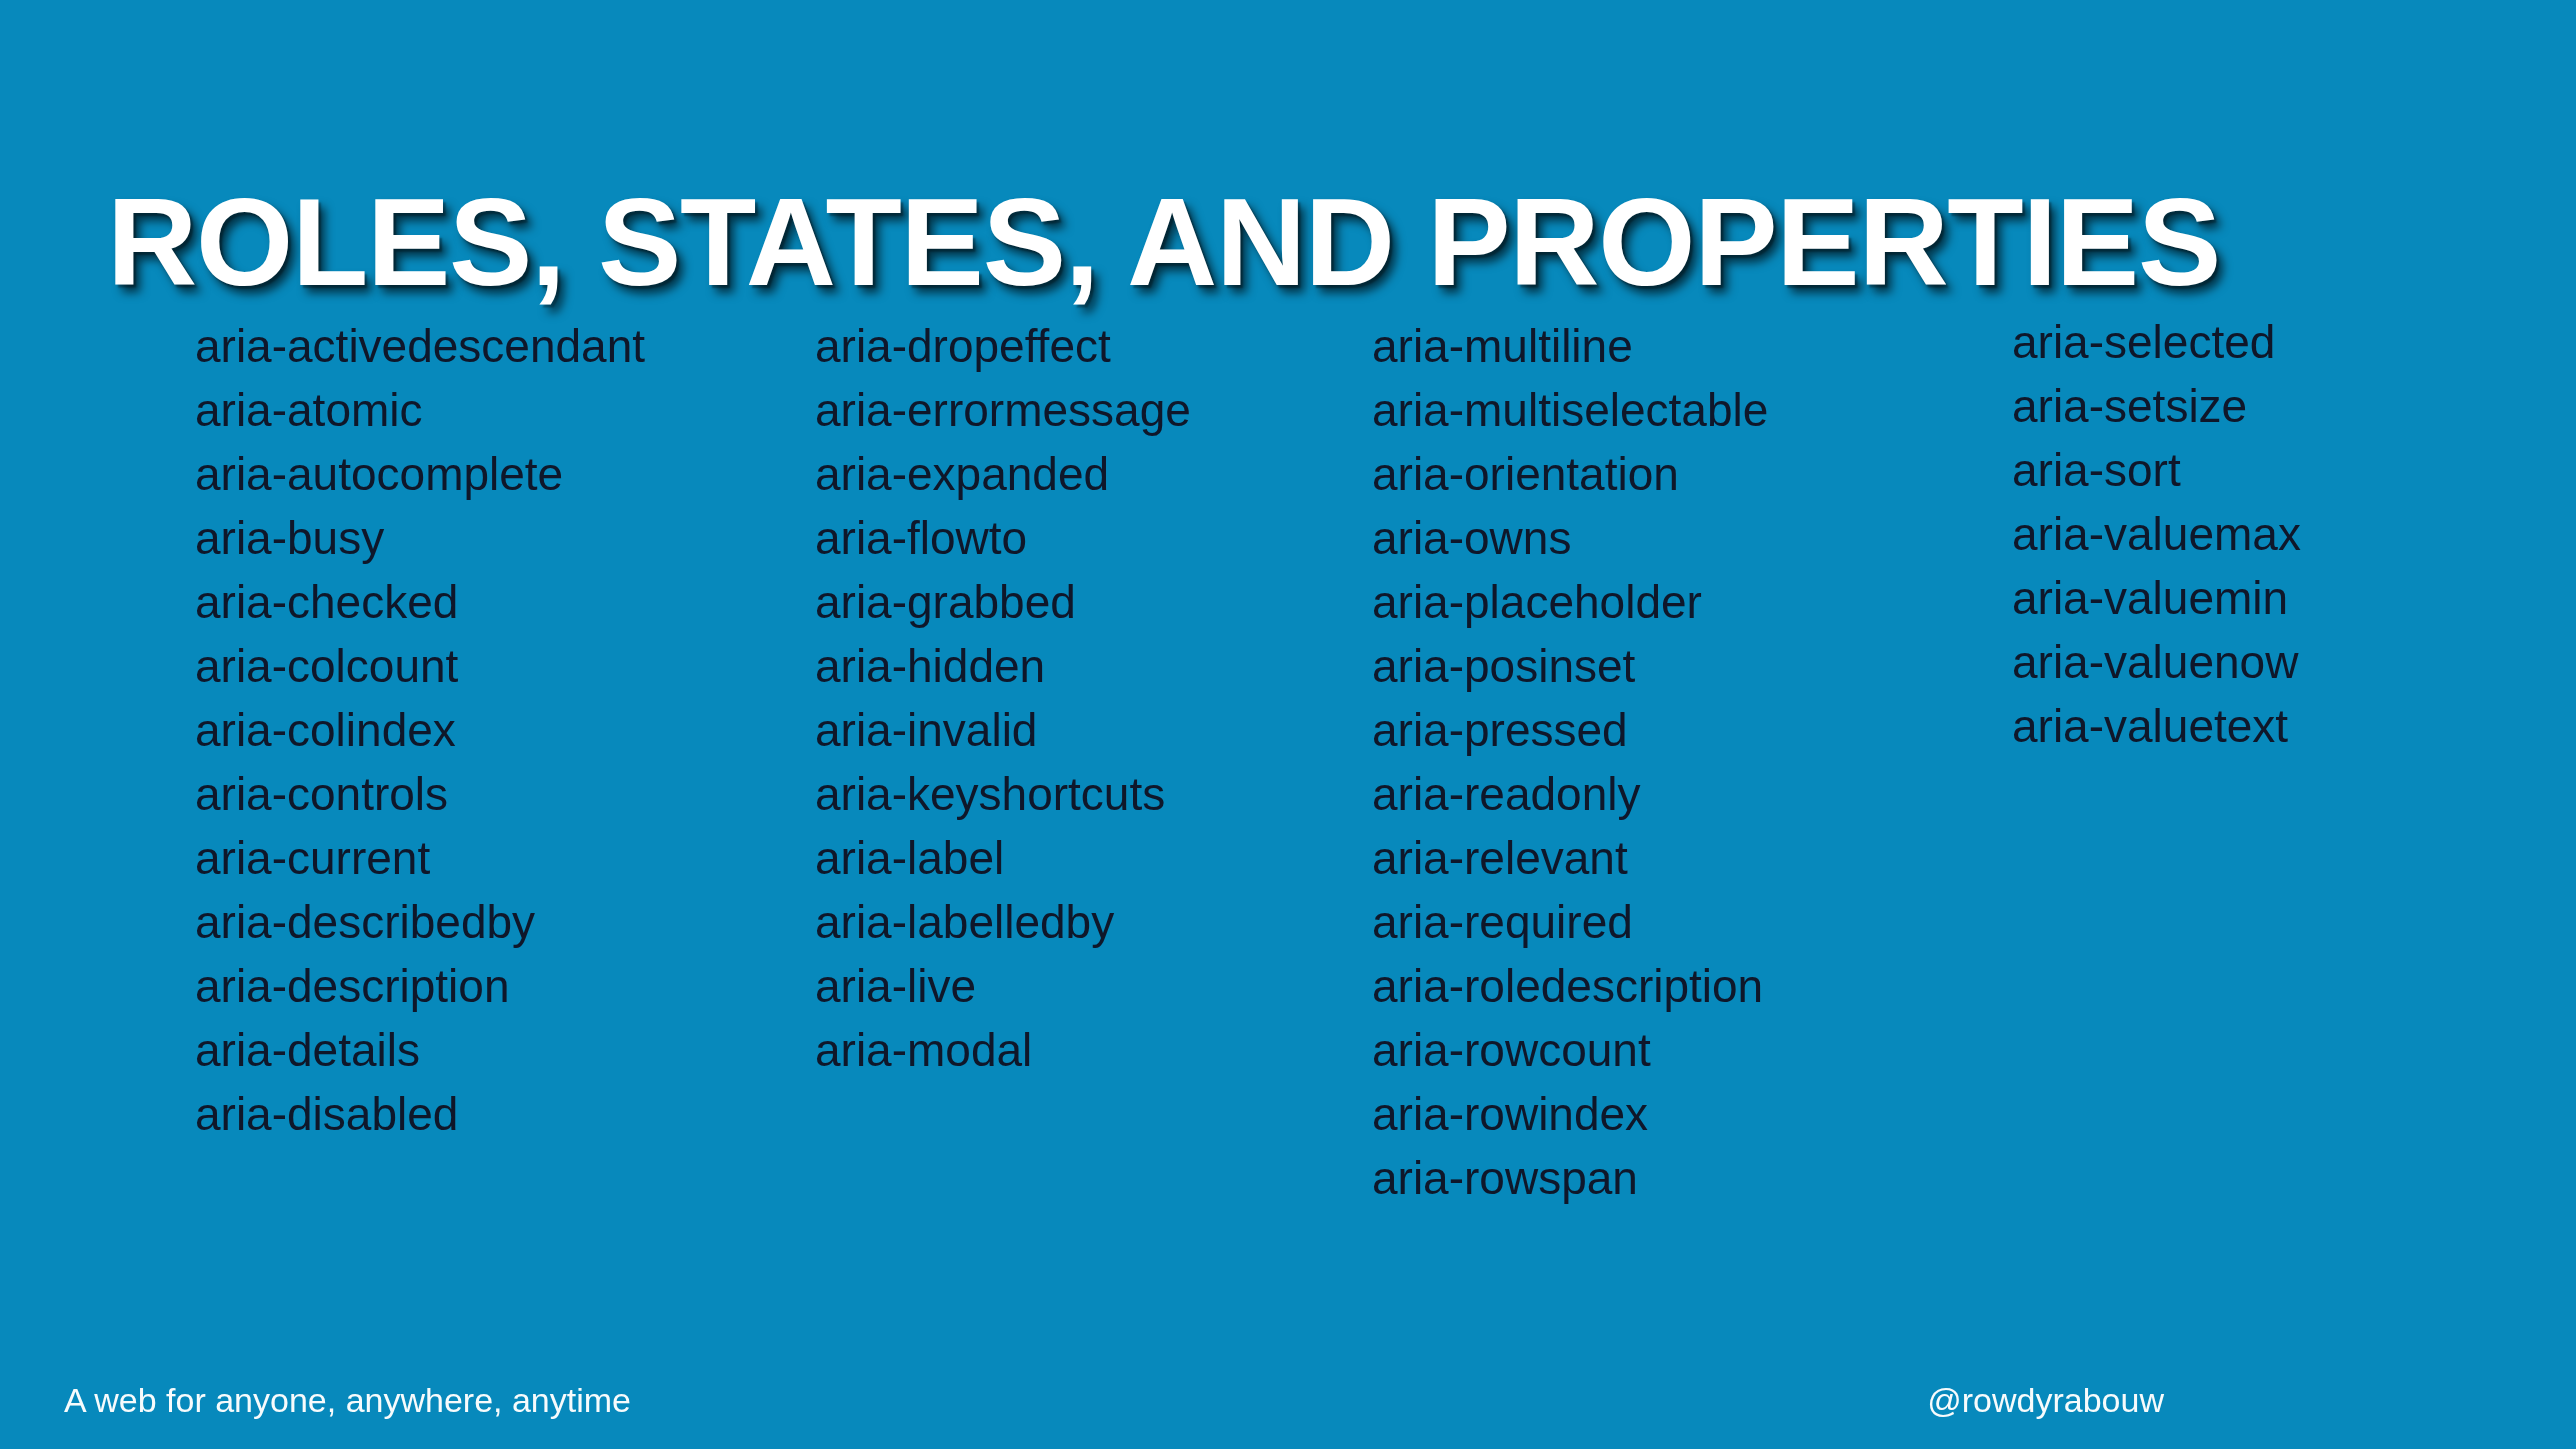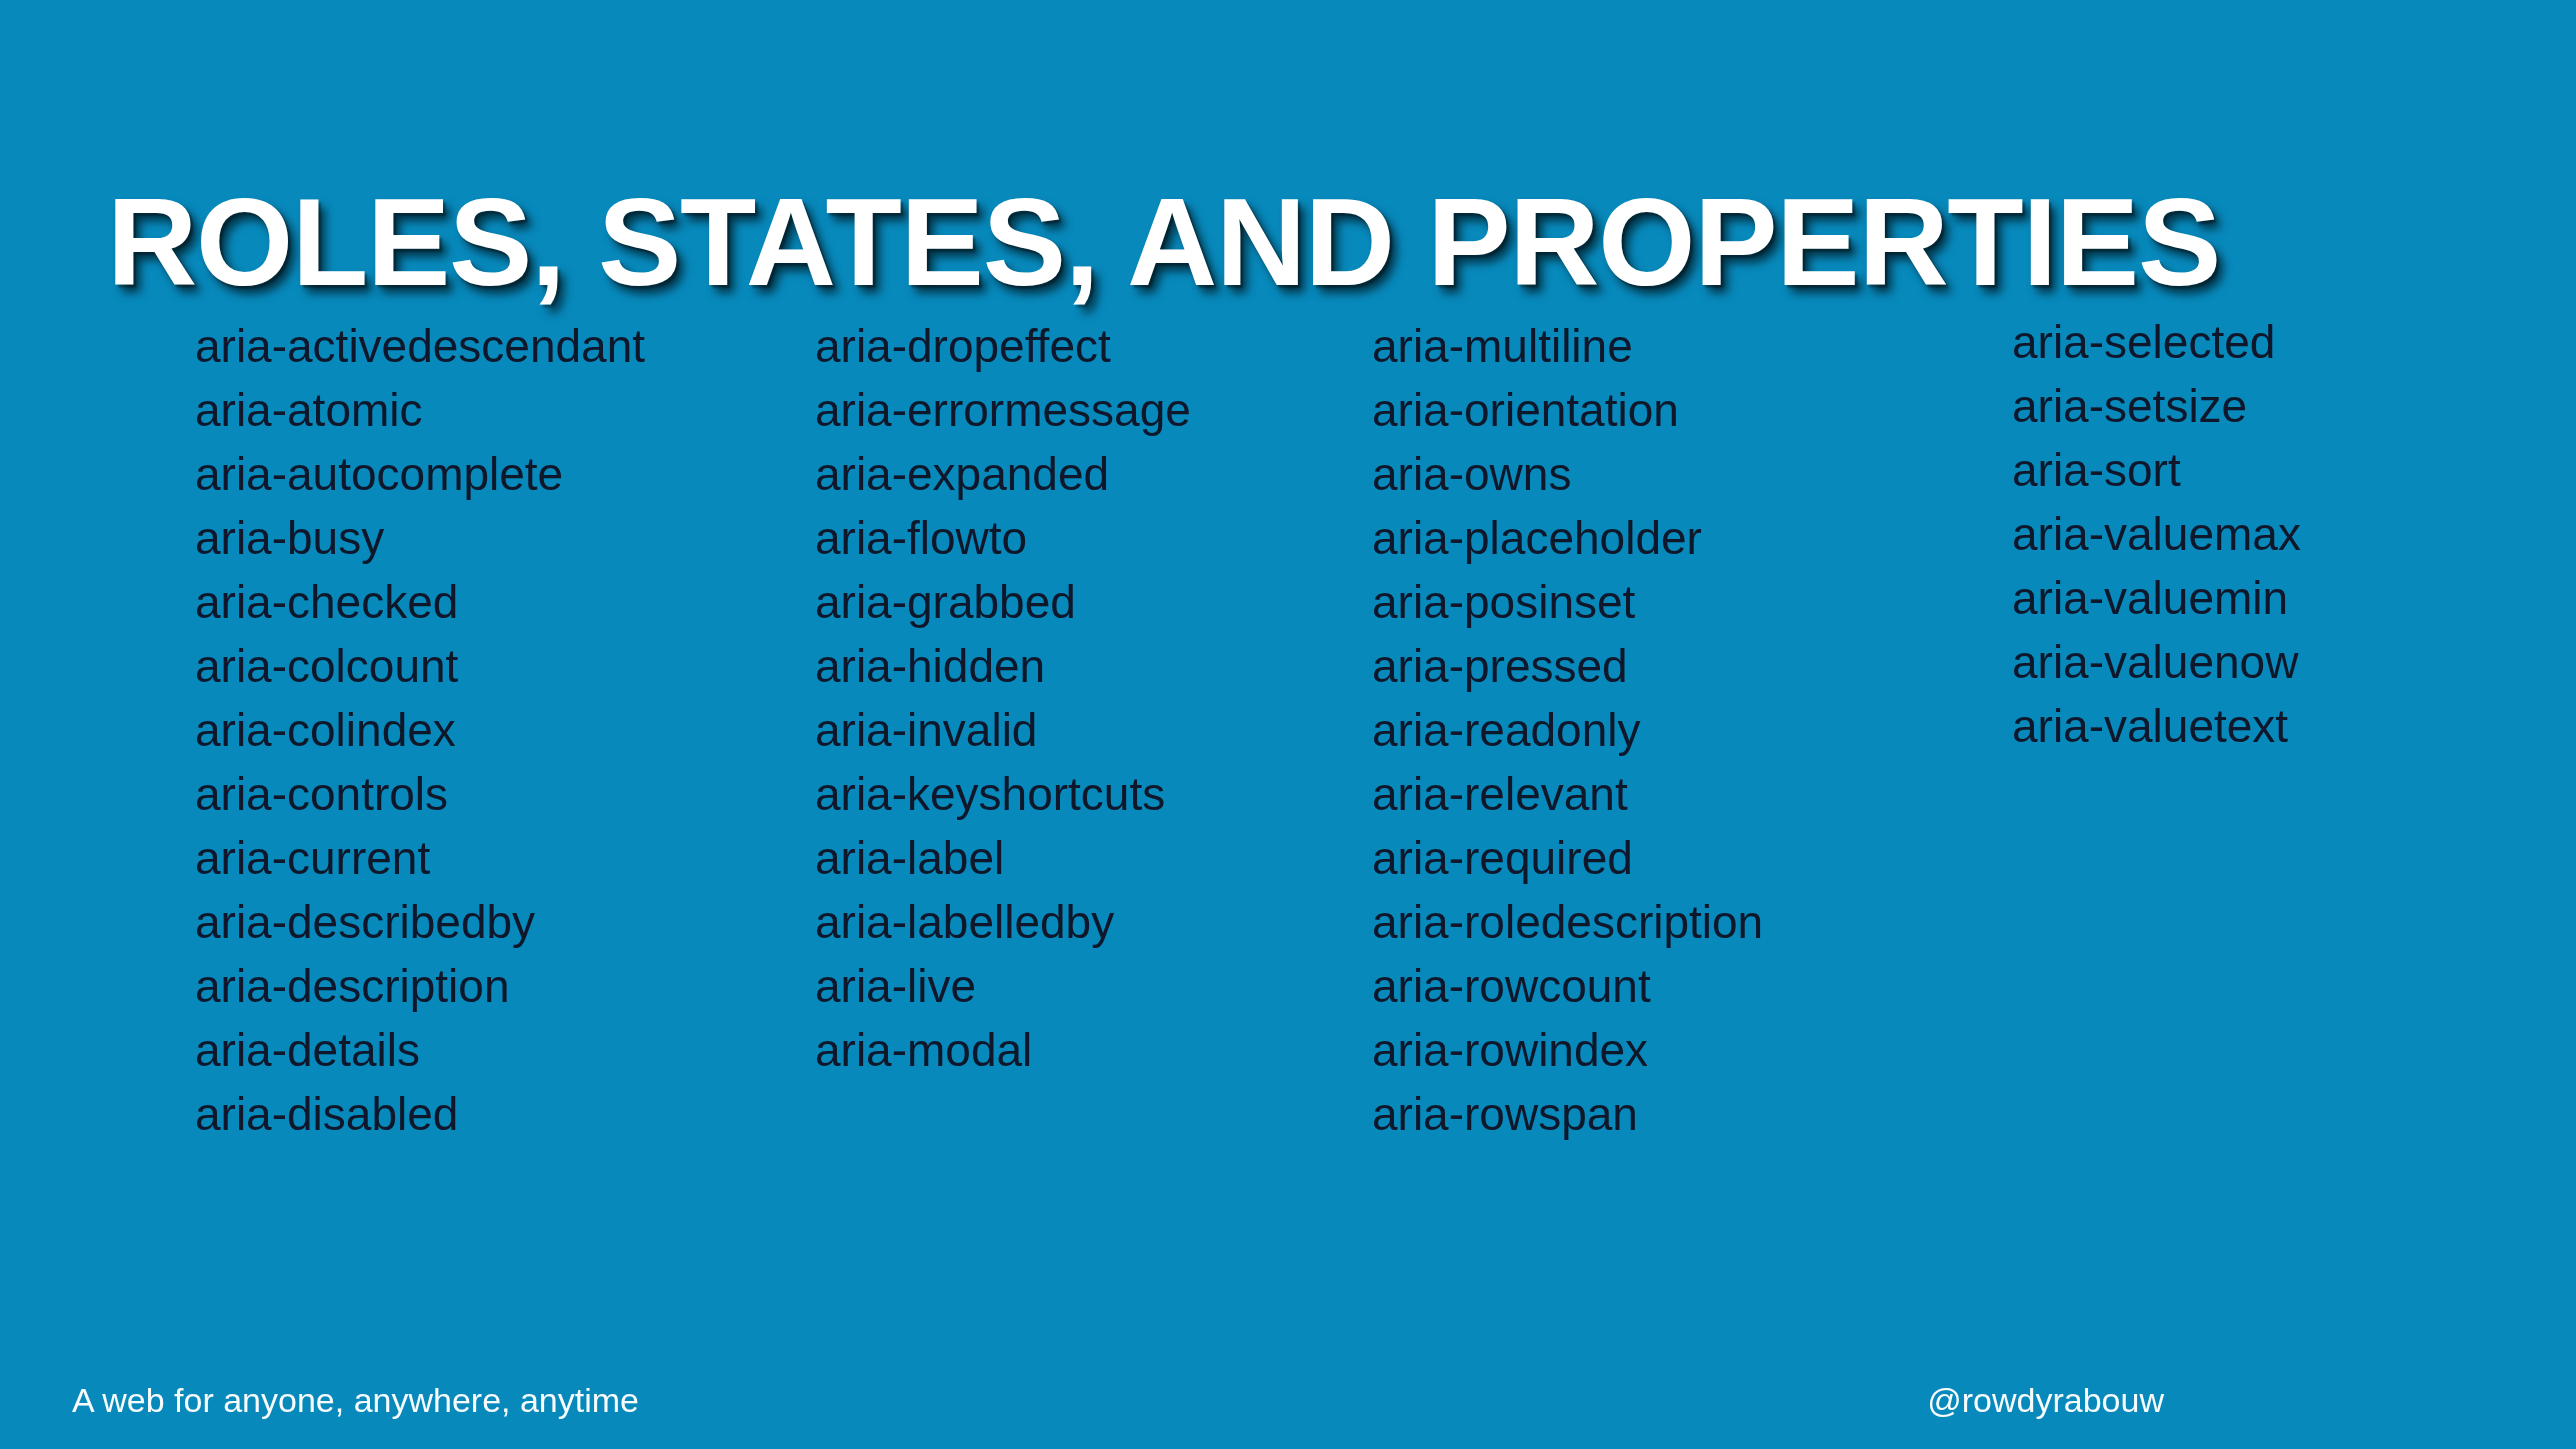--- a/index.html
+++ b/index.html
@@ -70,21 +70,20 @@
   #col-3 { left: 1372px; top: 314px; }
   #col-4 { left: 2012px; top: 310px; }
 
   
   .footer {
     position: absolute;
     left: 0;
     right: 0;
     bottom: 0;
     height: 114px;
-    margin-left: 8px;
   }
   .footer-left,
   .footer-right {
     position: absolute;
     bottom: 32px;
     color: #ffffff;
     font-family: "Liberation Sans", sans-serif;
     font-weight: 300;
     font-size: 34px;
     line-height: 1;
@@ -126,20 +125,21 @@
         <span class="term">aria-hidden</span>
         <span class="term">aria-invalid</span>
         <span class="term">aria-keyshortcuts</span>
         <span class="term">aria-label</span>
         <span class="term">aria-labelledby</span>
         <span class="term">aria-live</span>
         <span class="term">aria-modal</span>
       </div>
     <div class="col" id="col-3">
         <span class="term">aria-multiline</span>
+        <span class="term">aria-multiselectable</span>
         <span class="term">aria-orientation</span>
         <span class="term">aria-owns</span>
         <span class="term">aria-placeholder</span>
         <span class="term">aria-posinset</span>
         <span class="term">aria-pressed</span>
         <span class="term">aria-readonly</span>
         <span class="term">aria-relevant</span>
         <span class="term">aria-required</span>
         <span class="term">aria-roledescription</span>
         <span class="term">aria-rowcount</span>

